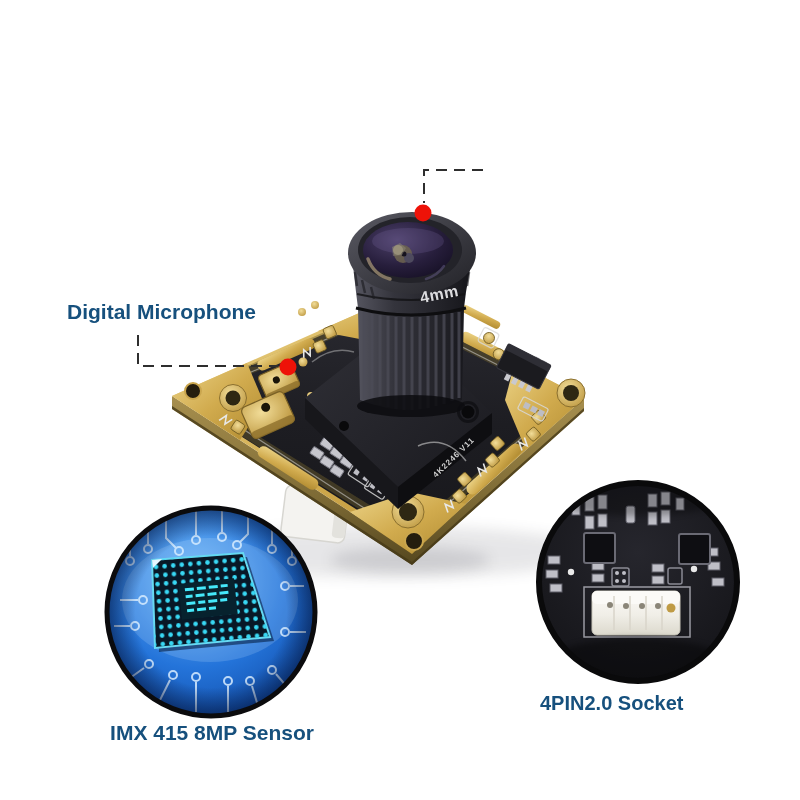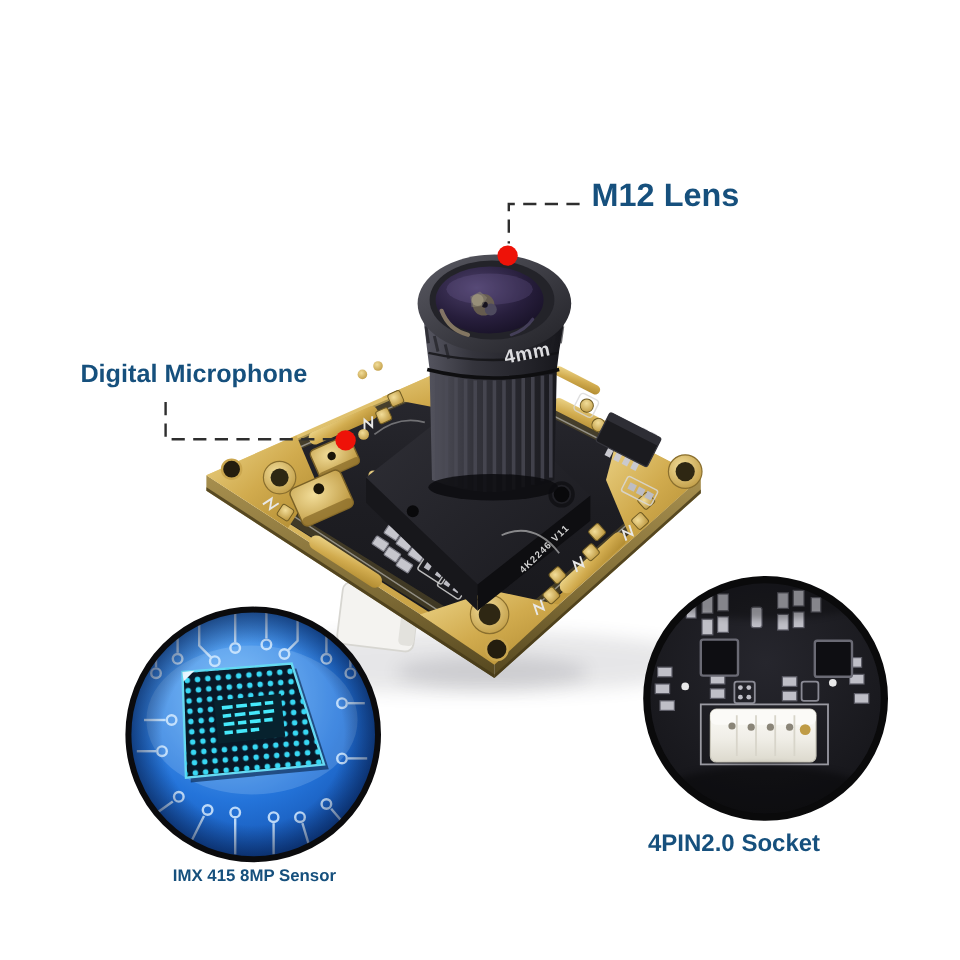--- a/index.html
+++ b/index.html
@@ -1,21 +1,21 @@
 <!DOCTYPE html>
 <html><head>
 <meta charset="utf-8">
 <style>
   html,body{margin:0;padding:0;background:#fff;}
   .canvas{position:relative;width:800px;height:800px;background:#ffffff;overflow:hidden;
           font-family:"Liberation Sans",sans-serif;}
   .label{position:absolute;font-weight:700;color:#16507d;white-space:nowrap;}
   .label-m12{left:493px;top:148px;font-size:27px;}
   .label-mic{left:67px;top:300px;font-size:21px;text-align:right;}
-  .label-sensor{left:106px;top:721px;width:212px;text-align:center;font-size:14px;}
+  .label-sensor{left:106px;top:721px;width:212px;text-align:center;font-size:21px;}
   .label-socket{left:540px;top:692px;font-size:20px;}
   svg{position:absolute;left:0;top:0;}
   svg text{font-family:"Liberation Sans",sans-serif;}
 </style>
 </head>
 <body>
 
 <div class="canvas">
 
 <svg width="800" height="800" viewBox="0 0 800 800">
@@ -413,18 +413,17 @@
     </g>
     <circle cx="638" cy="582" r="99" fill="none" stroke="#0a0a0b" stroke-width="6"></circle>
   </g>
 
   <polyline points="483,170 424,170 424,203" fill="none" stroke="#2e2e2e" stroke-width="2" stroke-dasharray="11 7"></polyline>
   <polyline points="138,335 138,366 278,366" fill="none" stroke="#2e2e2e" stroke-width="2" stroke-dasharray="11 7"></polyline>
   <circle cx="423" cy="213" r="8.5" fill="#ee1208"></circle>
   <circle cx="288" cy="367" r="8.5" fill="#ee1208"></circle>
 </svg>
 
-<div class="label label-m12">M12 Lens</div>
 <div class="label label-mic">Digital Microphone</div>
 <div class="label label-sensor">IMX 415 8MP Sensor</div>
 <div class="label label-socket">4PIN2.0 Socket</div>
 
 </div>
 
 </body></html>

